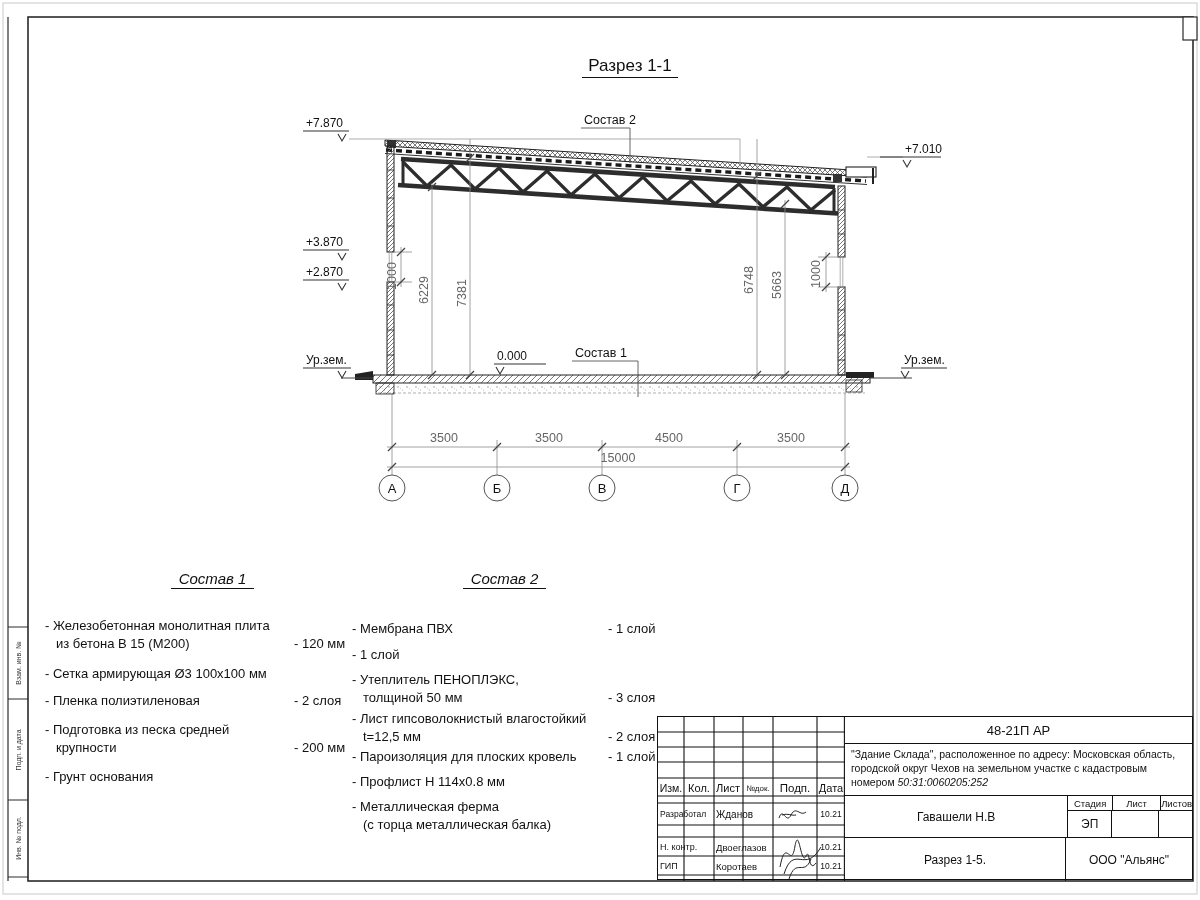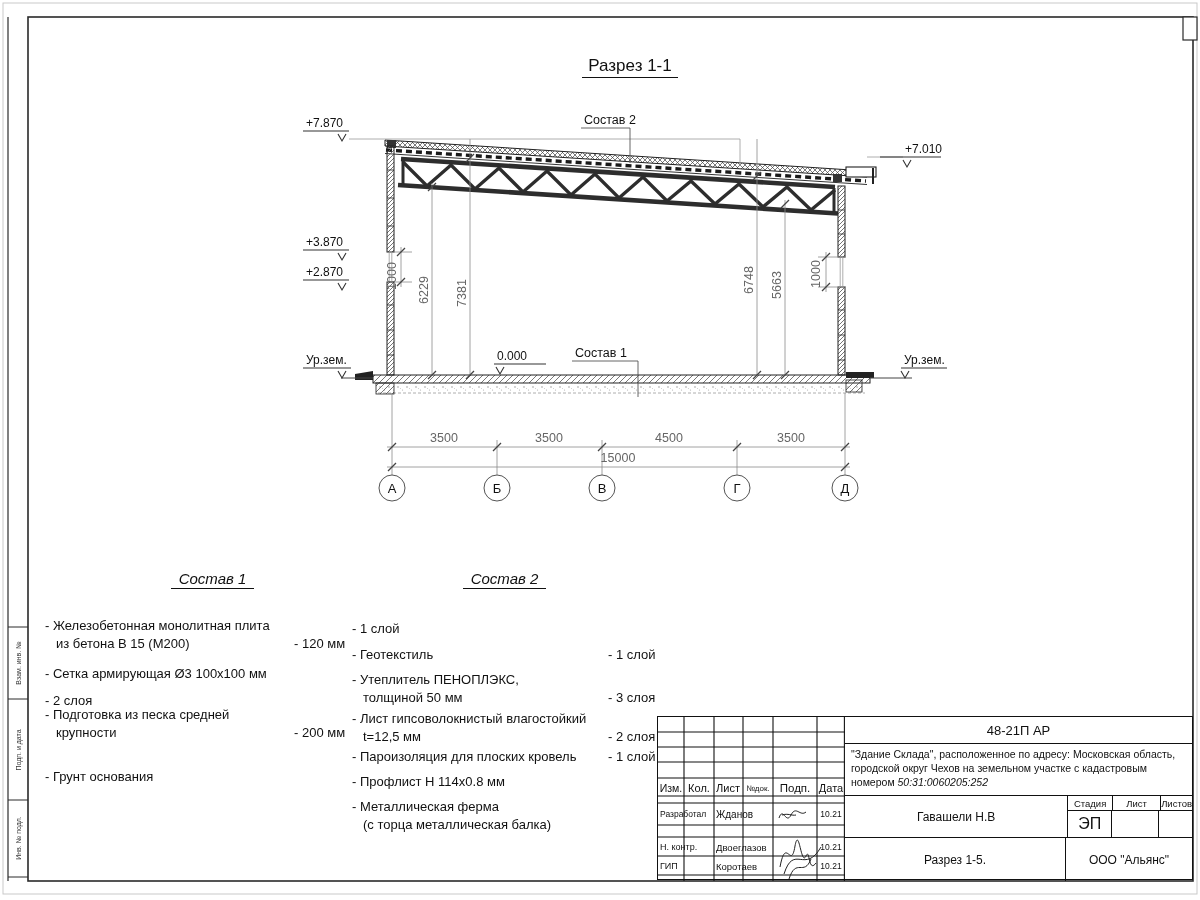--- a/index.html
+++ b/index.html
@@ -237,40 +237,41 @@
     <div class="item" style="top:47px">
         <div class="nm">- Железобетонная  монолитная плита
 из бетона В 15 (М200)</div>
         <div class="q qe">- 120 мм</div>
       </div>
     <div class="item" style="top:95px">
         <div class="nm">- Сетка армирующая Ø3 100х100 мм</div>
         <div class="q"></div>
       </div>
     <div class="item" style="top:122px">
+        <div class="nm">- Пленка полиэтиленовая</div>
         <div class="q">-  2 слоя</div>
       </div>
-    <div class="item" style="top:136px">
+    <div class="item" style="top:151px">
         <div class="nm">- Подготовка из песка средней
 крупности</div>
         <div class="q qe">- 200 мм</div>
       </div>
     <div class="item" style="top:198px">
         <div class="nm">- Грунт основания</div>
         <div class="q"></div>
       </div>
   </div>
 
   <div class="clist" id="sostav2">
     <div class="ctitle"><span>Состав 2</span></div>
     <div class="item" style="top:50px">
+        <div class="nm">- Мембрана ПВХ</div>
         <div class="q">- 1 слой</div>
       </div>
     <div class="item" style="top:76px">
-        <div class="nm">- Геотекстиль</div>
         <div class="q">- 1 слой</div>
       </div>
     <div class="item" style="top:101px">
         <div class="nm">- Утеплитель ПЕНОПЛЭКС,
 толщиной 50 мм</div>
         <div class="q qe">- 3 слоя</div>
       </div>
     <div class="item" style="top:140px">
         <div class="nm">- Лист гипсоволокнистый влагостойкий
 t=12,5 мм</div>
@@ -352,21 +353,21 @@
                 <span>Стадия</span>
               </div>
             <div class="br cen" style="width:47px;font-size:9.5px">
                 <span>Лист</span>
               </div>
             <div class="cen" style="flex:1;font-size:9.5px">
                 <span>Листов</span>
               </div>
           </div>
           <div style="display:flex;flex:1">
-            <div class="br cen" style="width:44px;font-size:16px;box-sizing:border-box">
+            <div class="br cen" style="width:44px;font-size:12px;box-sizing:border-box">
                 <span>ЭП</span>
               </div>
             <div class="br" style="width:47px;box-sizing:border-box"></div>
             <div style="flex:1"></div>
           </div>
         </div>
       </div>
       <div class="tbrow" style="top:121px;height:43px;display:flex">
         <div class="br cen" style="width:221px;font-size:12px;box-sizing:border-box">
           <span>Разрез 1-5.</span>

